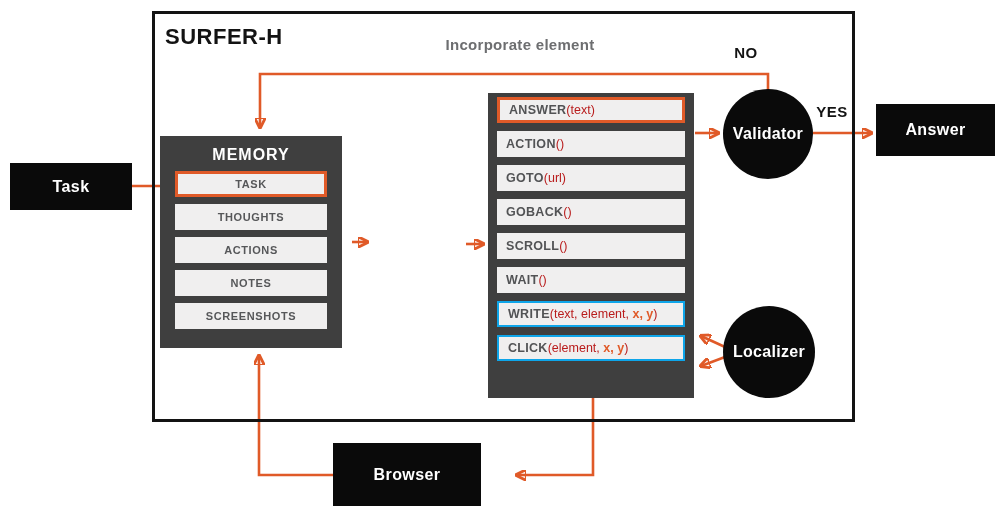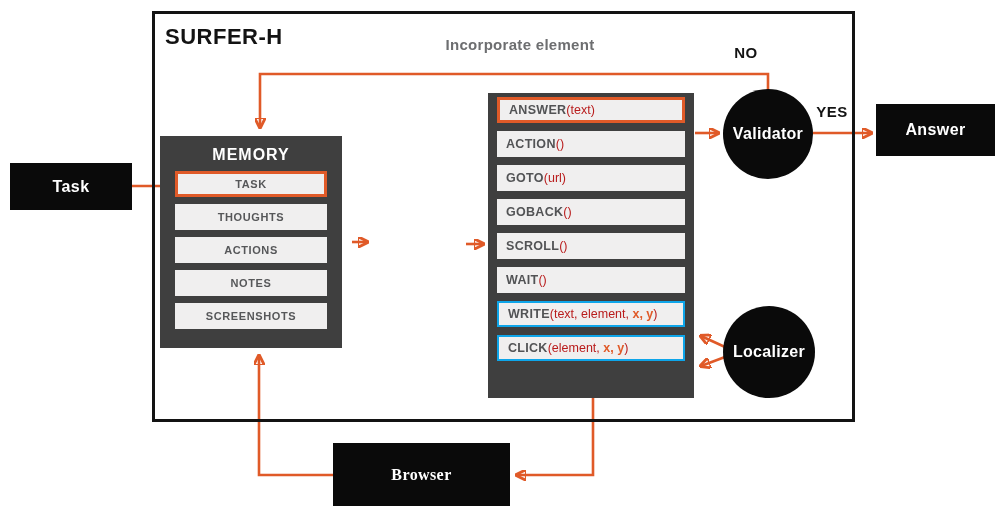--- a/index.html
+++ b/index.html
@@ -18,21 +18,21 @@
   .frame{position:absolute;left:152px;top:11px;width:703px;height:411px;border:3px solid var(--frame-border);background:transparent;}
   .diagram-title{position:absolute;left:165px;top:24px;font-size:22px;font-weight:bold;color:#131313;letter-spacing:.5px;}
   .feedback-label{position:absolute;left:380px;top:36px;width:280px;text-align:center;font-size:15px;font-weight:bold;color:var(--muted-text);letter-spacing:.3px;}
   .decision-label{position:absolute;width:52px;text-align:center;font-size:15px;font-weight:bold;color:#131313;letter-spacing:.5px;}
   .no-label{left:720px;top:44px;}
   .yes-label{left:806px;top:103px;}
 
   .black-box{position:absolute;background:var(--node-black);color:#fff;font-size:16px;font-weight:bold;display:flex;align-items:center;justify-content:center;letter-spacing:.4px;}
   .task-box{left:10px;top:163px;width:122px;height:47px;}
   .answer-box{left:876px;top:104px;width:119px;height:52px;}
-  .browser-box{left:333px;top:443px;width:177px;height:63px;font-family:Liberation Serif, serif;}
+  .browser-box{left:333px;top:443px;width:148px;height:63px;}
 
   .panel{position:absolute;background:var(--panel-dark);}
   .panel-title{color:#fff;font-weight:bold;text-align:center;letter-spacing:1px;}
   .memory-panel{left:160px;top:136px;width:182px;height:212px;padding:6px 15px 0 15px;}
   .memory-panel .panel-title{font-size:16px;height:29px;line-height:26px;}
   .action-panel{left:488px;top:93px;width:206px;height:305px;padding:4px 9px 0 9px;}
   .action-panel .panel-title{font-size:16px;height:26px;line-height:24px;}
 
   .box-item{background:var(--item-bg);height:26px;margin-bottom:7px;display:flex;align-items:center;}
   .mem-item{justify-content:center;font-size:11px;font-weight:bold;color:#565759;letter-spacing:.6px;}

